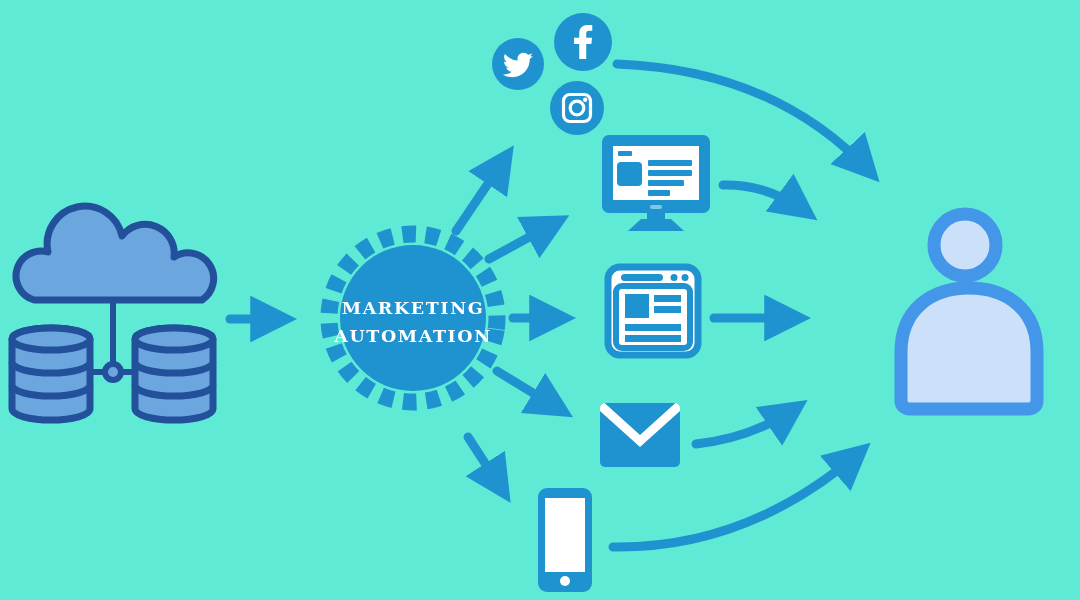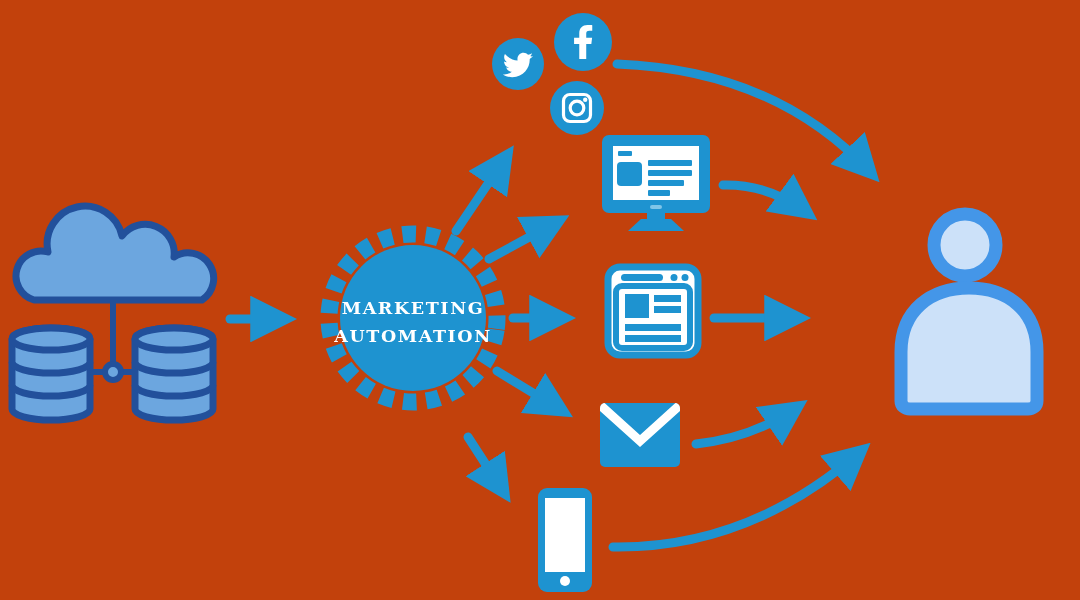--- a/index.html
+++ b/index.html
@@ -1,16 +1,16 @@
 <!DOCTYPE html>
 <html style="--primary: #1E93D0; --source-fill: #6CA6DF; --source-stroke: #22509B; --person-stroke: #4496E8; --person-fill: #CCE1F9; --monitor-bezel-dash: #7FC5E8; --glyph: #ffffff;"><head>
 <meta charset="utf-8">
 <style>
   html,body{margin:0;padding:0;background:#fff;}
-  .stage{position:relative;width:1080px;height:600px;background:#c2410c;overflow:hidden;
+  .stage{position:relative;width:1080px;height:600px;background:#5eead4;overflow:hidden;
          font-family:"Liberation Sans",sans-serif;}
   .stage svg{position:absolute;overflow:visible;}
   .pf{fill:var(--primary);}
   .ps{stroke:var(--primary);}
   .wf{fill:#fff;}
   .ws{stroke:#fff;}
   .arrow{stroke:var(--primary);stroke-width:9;fill:none;stroke-linecap:round;}
   .src-shape{fill:var(--source-fill);stroke:var(--source-stroke);stroke-width:7;stroke-linejoin:round;}
   .src-line{stroke:var(--source-stroke);stroke-width:6;fill:none;}
   .person-shape{fill:var(--person-fill);stroke:var(--person-stroke);stroke-width:13;stroke-linejoin:round;}

